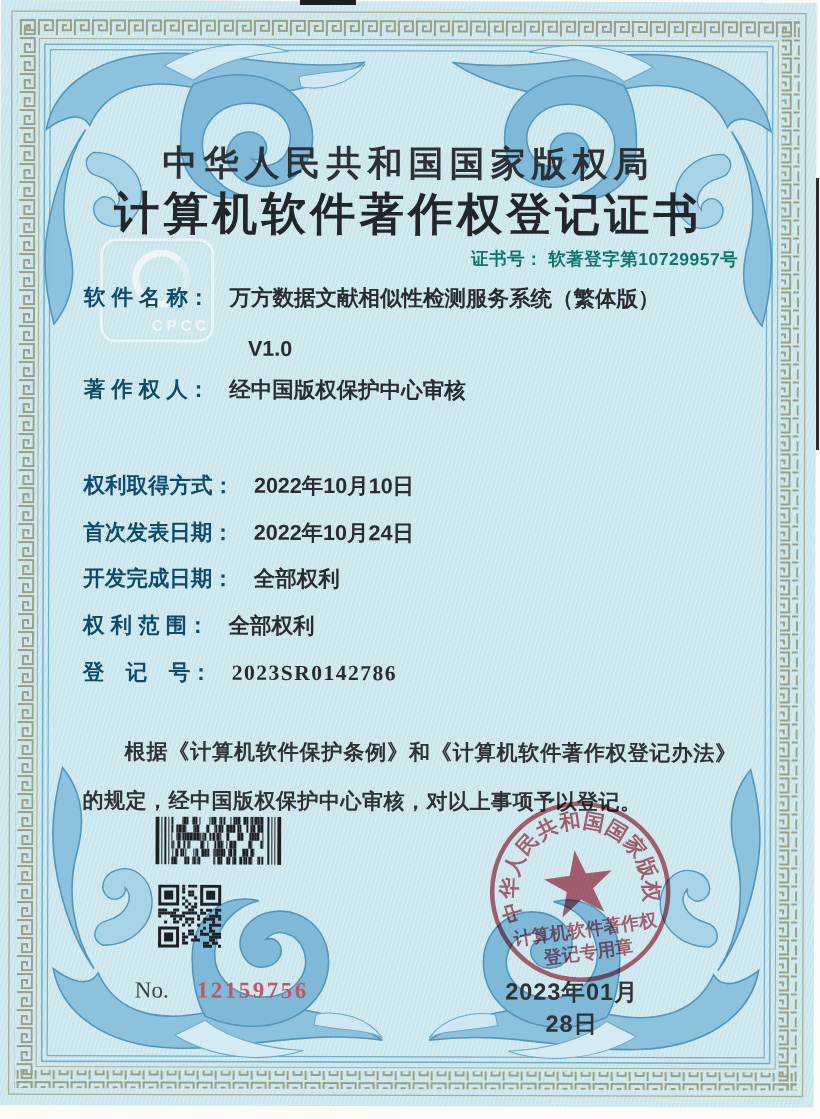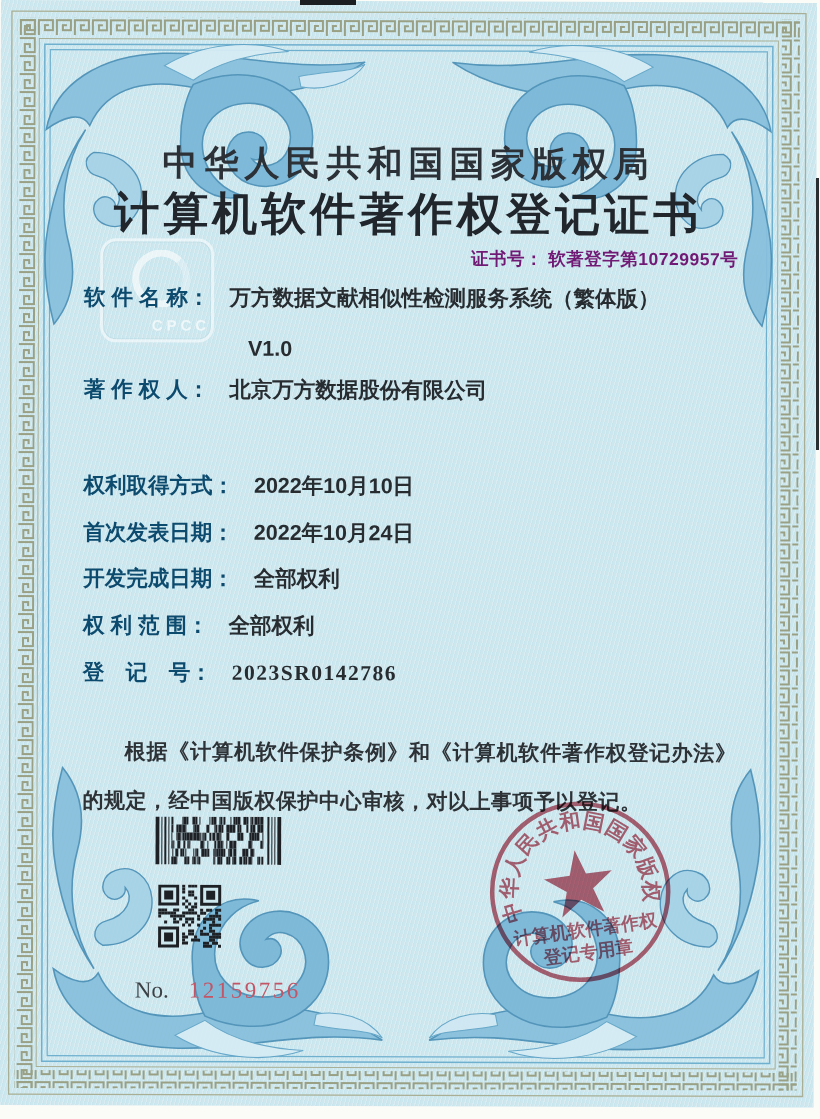--- a/index.html
+++ b/index.html
@@ -13,38 +13,38 @@
   .frame-svg{position:absolute;left:0;top:0;}
   .flourish{position:absolute;opacity:.92;}
   .fl-tl{left:30px;top:30px;}
   .fl-tr{right:30px;top:30px;transform:scaleX(-1);}
   .fl-bl{left:30px;bottom:34px;transform:scaleY(-1);}
   .fl-br{right:30px;bottom:34px;transform:scale(-1,-1);}
   .issuer{position:absolute;left:60px;right:60px;top:139px;text-align:center;
         font-family:"Liberation Serif",serif;font-size:35px;font-weight:600;letter-spacing:6px;color:#2b3136;}
   .doctitle{position:absolute;left:50px;right:50px;top:183px;text-align:center;
         font-family:"Liberation Serif",serif;font-size:45px;font-weight:700;letter-spacing:4px;color:#20262b;}
-  .certno{position:absolute;right:78px;top:245px;font-size:17.5px;font-weight:700;color:#701a75;letter-spacing:.5px;}
+  .certno{position:absolute;right:78px;top:245px;font-size:17.5px;font-weight:700;color:#0f766e;letter-spacing:.5px;}
   .row{position:absolute;left:84px;right:60px;font-size:21.5px;font-weight:700;color:#2d3237;white-space:nowrap;}
   .row .lbl{color:#0c4a6e;}
   .row .val{margin-left:14px;color:#272c31;}
   .subline{position:absolute;left:248px;font-size:21.5px;font-weight:700;color:#272c31;white-space:nowrap;}
   .regnum{font-family:"Liberation Serif",serif;font-weight:700;letter-spacing:1.5px;}
   .statement{position:absolute;left:84px;right:78px;top:706px;font-size:21px;font-weight:600;
         color:#2d3237;line-height:48.5px;text-indent:2em;letter-spacing:.5px;text-align:justify;}
   .watermark{position:absolute;left:100px;top:238px;width:108px;height:98px;border:3px solid rgba(255,255,255,.55);
         border-radius:16px;box-shadow:inset 0 0 0 1px rgba(160,200,212,.25);}
   .watermark .wm-ring{position:absolute;left:29px;top:8px;width:44px;height:44px;border:7px solid rgba(255,255,255,.6);
         border-radius:50%;border-right-color:rgba(255,255,255,.25);}
   .watermark .wm-text{position:absolute;left:0;right:0;bottom:6px;text-align:center;font-size:15px;
         letter-spacing:4px;font-weight:700;color:rgba(255,255,255,.65);padding-left:48px;}
   .barcode{position:absolute;left:157px;top:816px;}
   .qrcode{position:absolute;left:160px;top:884px;}
   .serial{position:absolute;left:137px;top:977px;font-family:"Liberation Serif",serif;font-size:23px;color:#3b4046;}
-  .serial .num{margin-left:20px;letter-spacing:2.5px;font-weight:400;}
+  .serial .num{margin-left:28px;letter-spacing:2.5px;font-weight:700;}
   .issuedate{position:absolute;left:494px;top:974px;width:160px;text-align:center;
         font-size:23.5px;font-weight:700;letter-spacing:1px;color:#2e3338;}
   .seal{position:absolute;left:479px;top:787px;mix-blend-mode:multiply;opacity:.92;}
   .mark-top{position:absolute;left:300px;top:0;width:56px;height:5px;background:#1b1f22;}
   .mark-right{position:absolute;left:816px;top:178px;width:3px;height:272px;background:#2a2e31;}
 </style>
 </head>
 <body>
 
 <div class="photo">
@@ -123,21 +123,21 @@
     </div>
 
     <div class="row" style="top:282px;">
       <span class="lbl">软 件 名 称：</span>
       <span class="val">万方数据文献相似性检测服务系统（繁体版）</span>
     </div>
     <div class="subline" style="top:336px;text-align:center;">V1.0</div>
 
     <div class="row" style="top:374px;">
       <span class="lbl">著 作 权 人：</span>
-      <span class="val">北京万方数据股份有限公司</span>
+      <span class="val">经中国版权保护中心审核</span>
     </div>
 
     <div class="row" style="top:470px;">
       <span class="lbl">权利取得方式：</span>
       <span class="val">2022年10月10日</span>
     </div>
     <div class="row" style="top:517px;">
       <span class="lbl">首次发表日期：</span>
       <span class="val">2022年10月24日</span>
     </div>
@@ -463,17 +463,18 @@
           <textPath href="#sealarc" startOffset="2" textLength="262" lengthAdjust="spacing">中华人民共和国国家版权局</textPath>
         </text>
         <text x="0" y="44" text-anchor="middle" font-size="18" font-weight="700" font-family="Liberation Sans, sans-serif">计算机软件著作权</text>
         <text x="0" y="67" text-anchor="middle" font-size="18" font-weight="700" font-family="Liberation Sans, sans-serif">登记专用章</text>
       </g>
     </svg>
 
     <div class="serial">
       <span>No.</span><span class="num" style="color:#c25667;">12159756</span>
     </div>
+    <div class="issuedate">2023年01月28日</div>
   </div>
 
   <div class="mark-top"></div>
   <div class="mark-right"></div>
 </div>
 
 </body></html>

